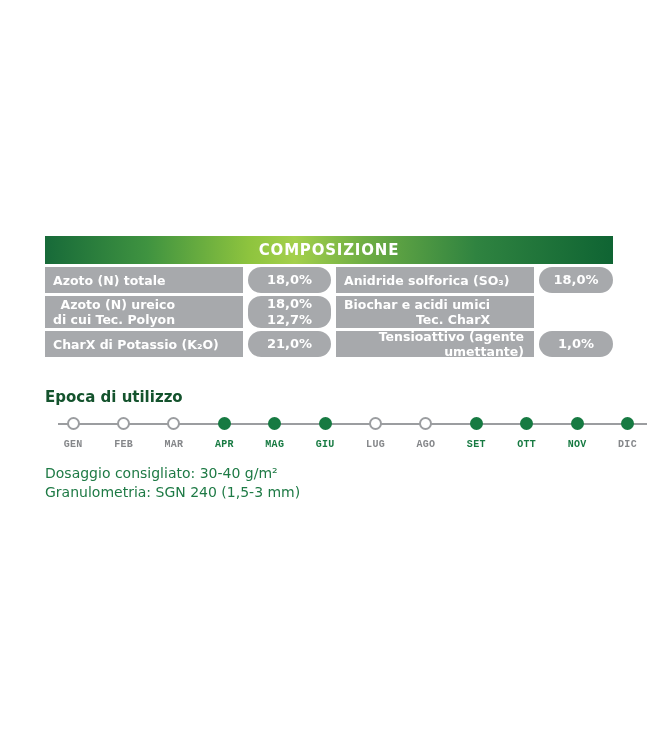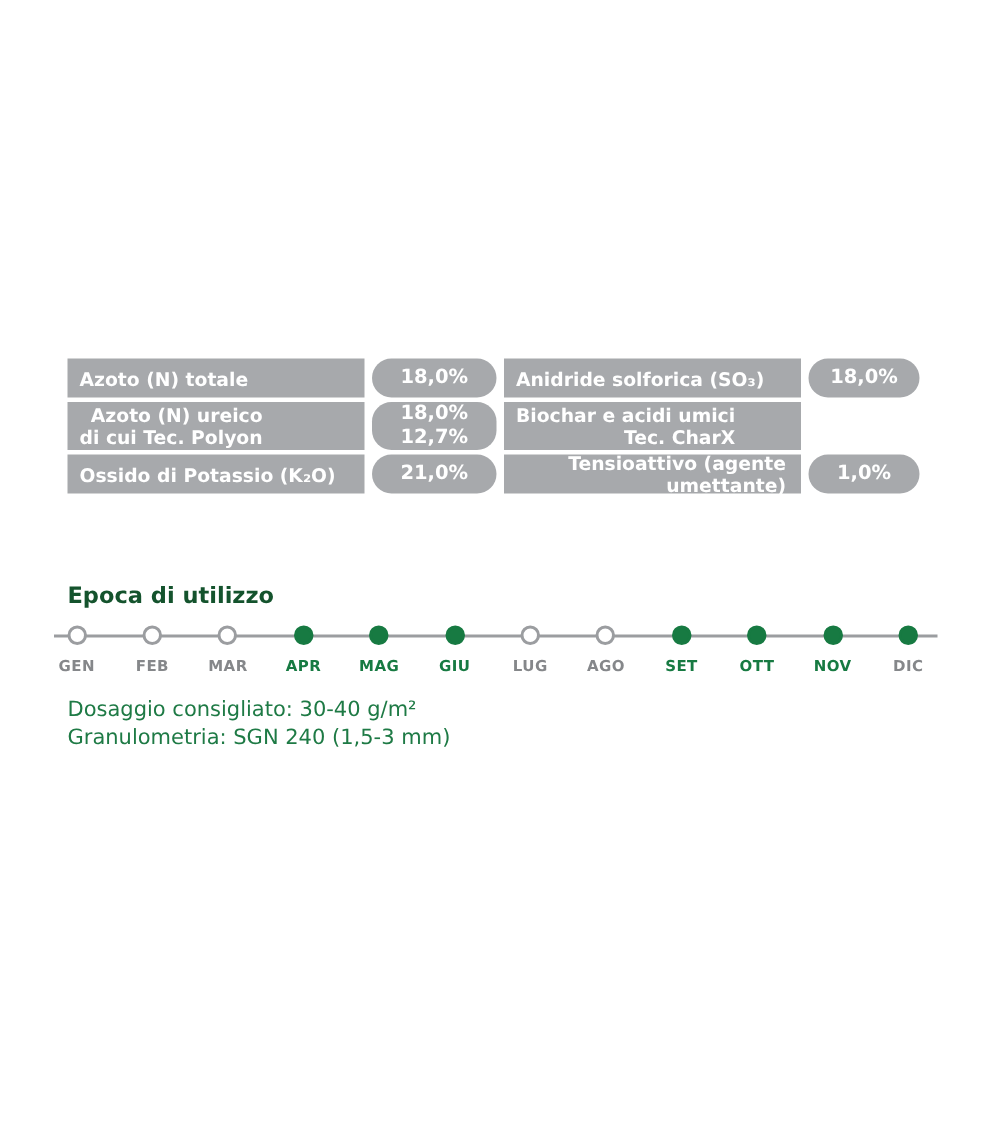--- a/index.html
+++ b/index.html
@@ -40,21 +40,21 @@
   .cell.label{padding-left:8px;padding-right:10px;justify-content:flex-start;text-align:right;}
   .cell.value{justify-content:center;text-align:center;font-size:13px;border-radius:13px;}
   .row-h1 .cell{height:26px;}
   .row-h2 .cell{height:32px;}
   .row-h3 .cell{height:26px;}
   
   .epoca-title{
     position:absolute;left:45px;top:388px;
     color:#14532d;font-size:15px;font-weight:bold;
   }
-  .timeline{position:absolute;left:26px;top:412px;width:605px;height:42px;}
+  .timeline{position:absolute;left:48px;top:412px;width:605px;height:42px;font-family:Liberation Mono, monospace;}
   .timeline .axis{
     position:absolute;left:10px;right:6px;top:11px;height:1.5px;background:#9b9da0;
   }
   .months{position:absolute;left:0;top:0;width:605px;display:flex;}
   .month{
     width:50.4px;
     display:flex;flex-direction:column;align-items:center;
   }
   .dot{
     width:13px;height:13px;border-radius:50%;
@@ -75,39 +75,42 @@
     color:#1e7a45;font-size:14px;font-weight:normal;line-height:19px;
   }
   .info p{margin:0;}
 </style>
 </head>
 <body>
 
 <div class="page">
 
   <div class="comp-table">
+    <div class="comp-header">
+      <span>COMPOSIZIONE</span>
+    </div>
 
     <div class="comp-row row-h1">
       <div class="cell label">Azoto (N) totale</div>
       <div class="cell value">18,0%</div>
       <div class="cell label">Anidride solforica (SO₃)</div>
       <div class="cell value">18,0%</div>
     </div>
 
     <div class="comp-row row-h2">
       <div class="cell label">Azoto (N) ureico
 di cui Tec. Polyon</div>
       <div class="cell value">18,0%
 12,7%</div>
       <div class="cell label">Biochar e acidi umici
 Tec. CharX</div>
     </div>
 
     <div class="comp-row row-h3">
-      <div class="cell label">Ossido di Potassio (K₂O)</div>
+      <div class="cell label">CharX di Potassio (K₂O)</div>
       <div class="cell value">21,0%</div>
       <div class="cell label">Tensioattivo (agente umettante)</div>
       <div class="cell value">1,0%</div>
     </div>
   </div>
 
   <div class="epoca-title">Epoca di utilizzo</div>
 
   <div class="timeline">
     <div class="axis"></div>

